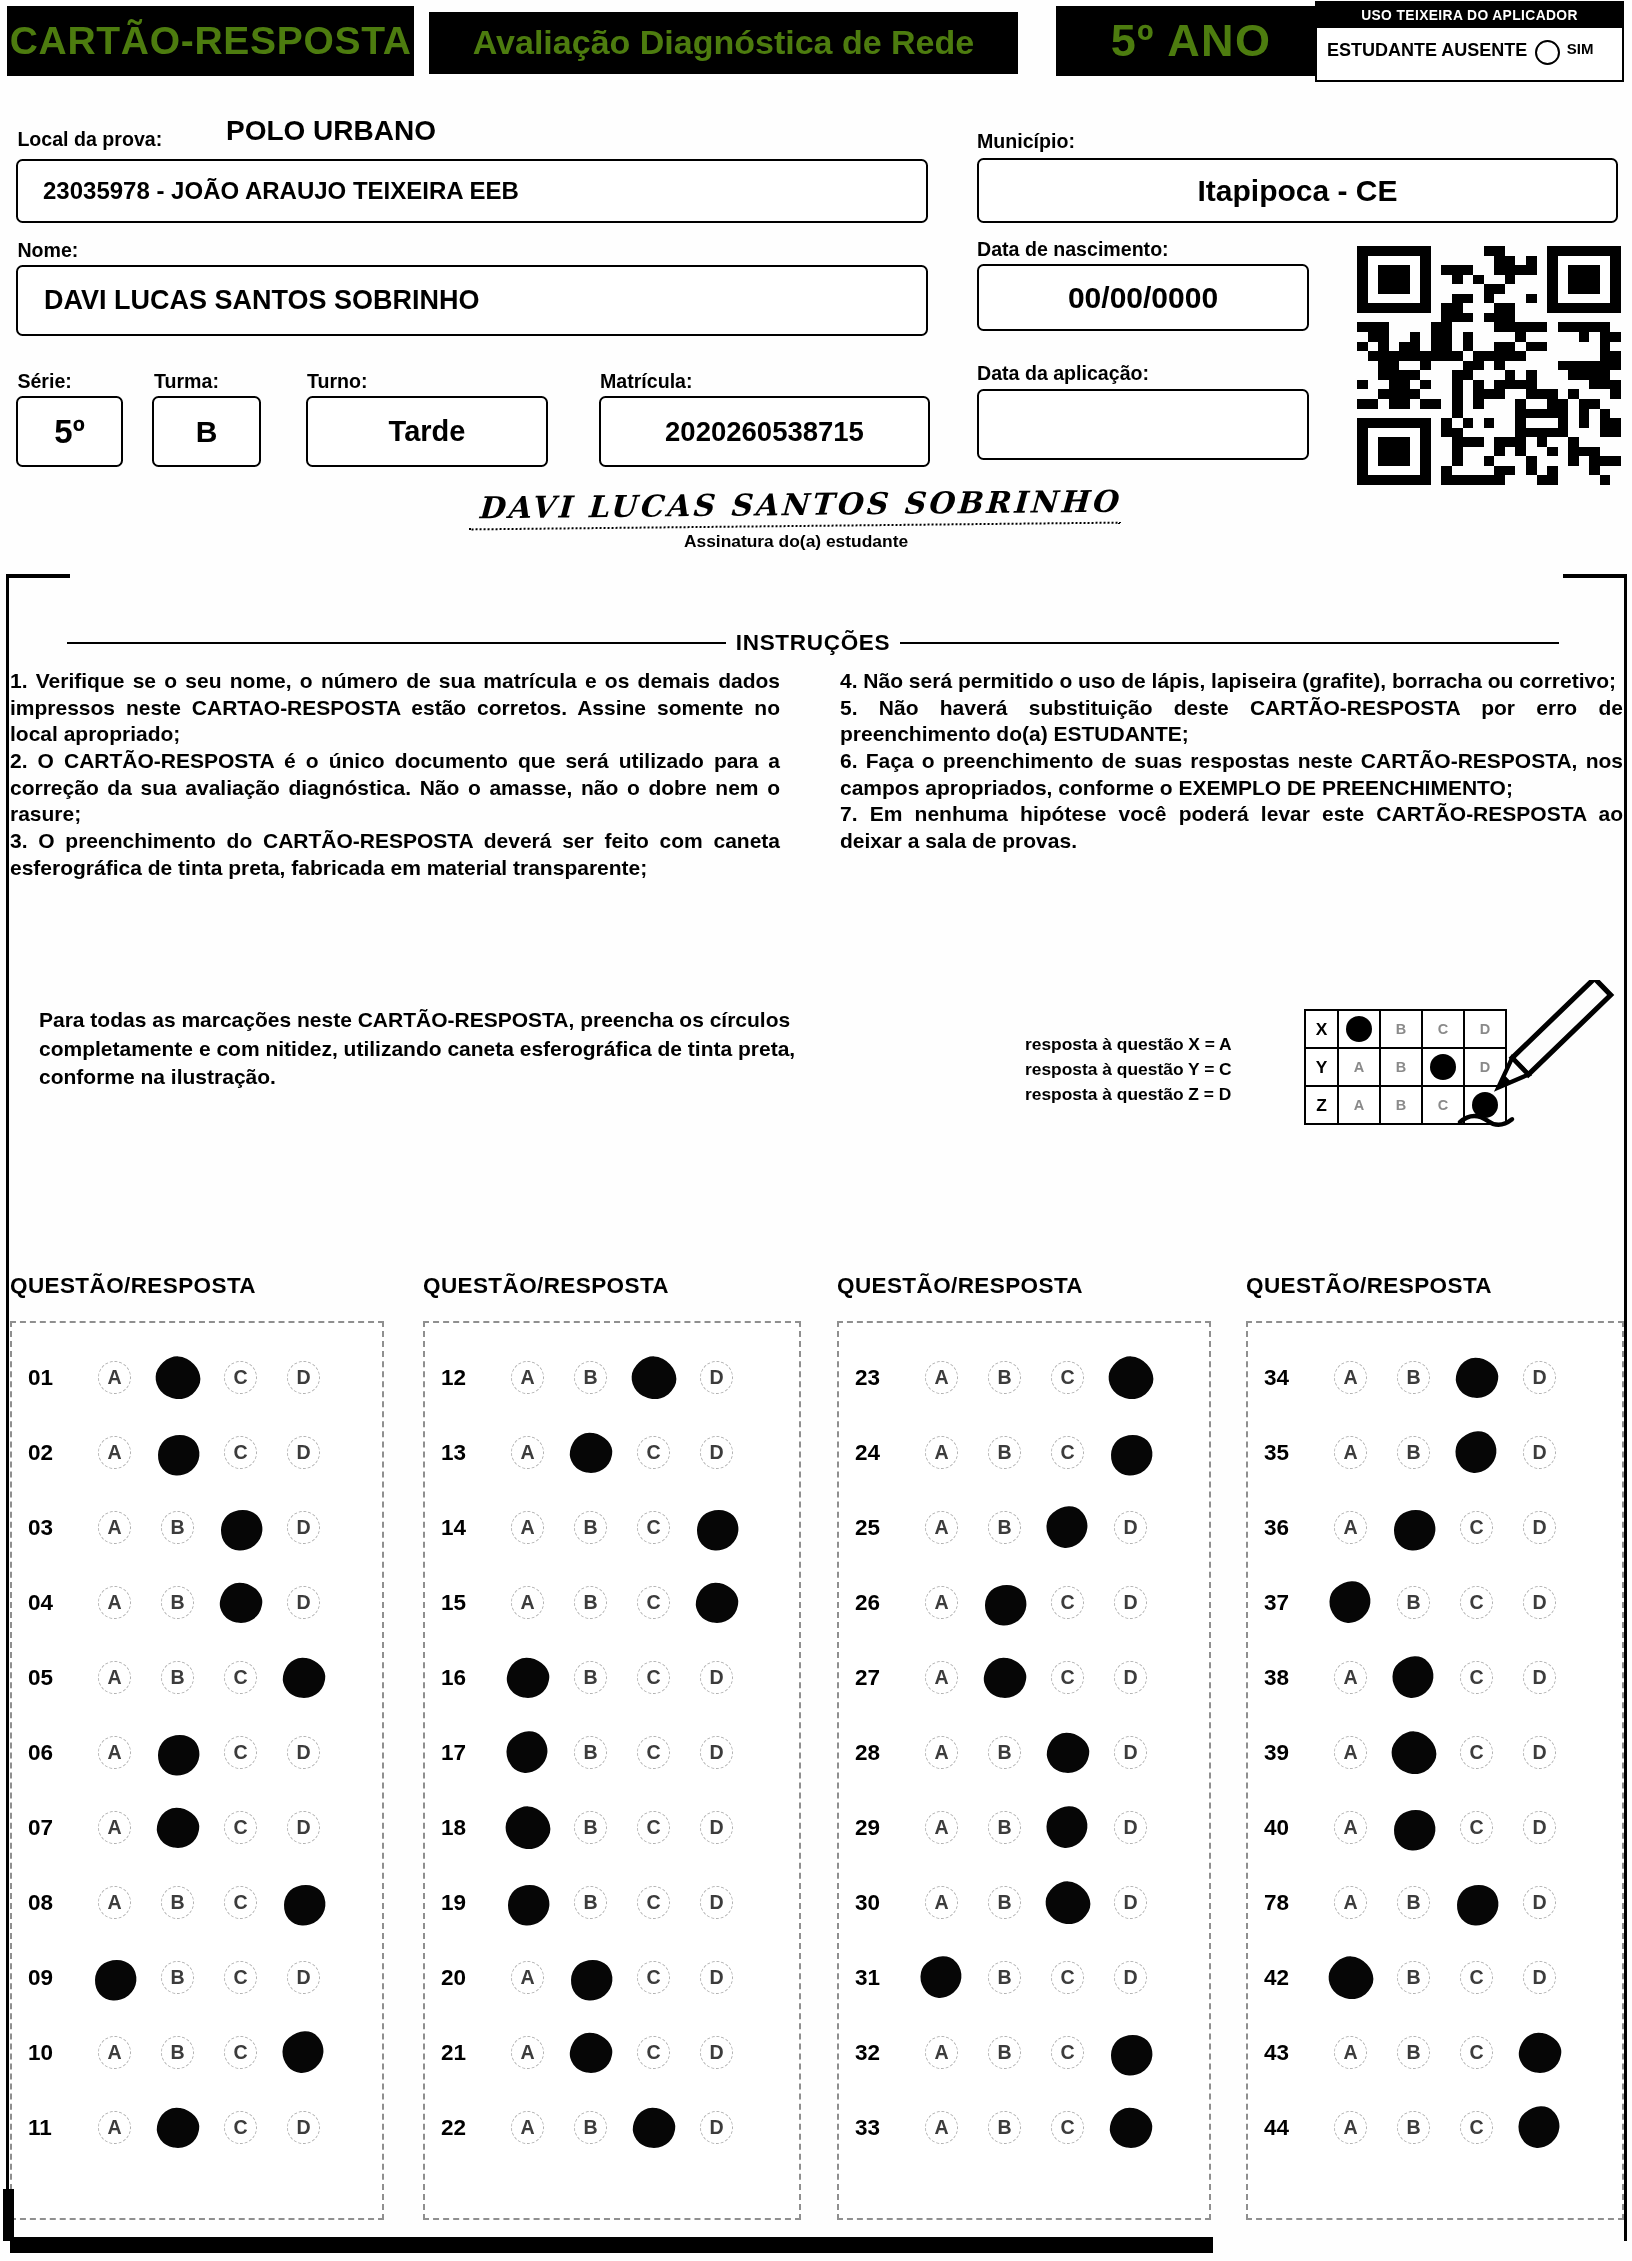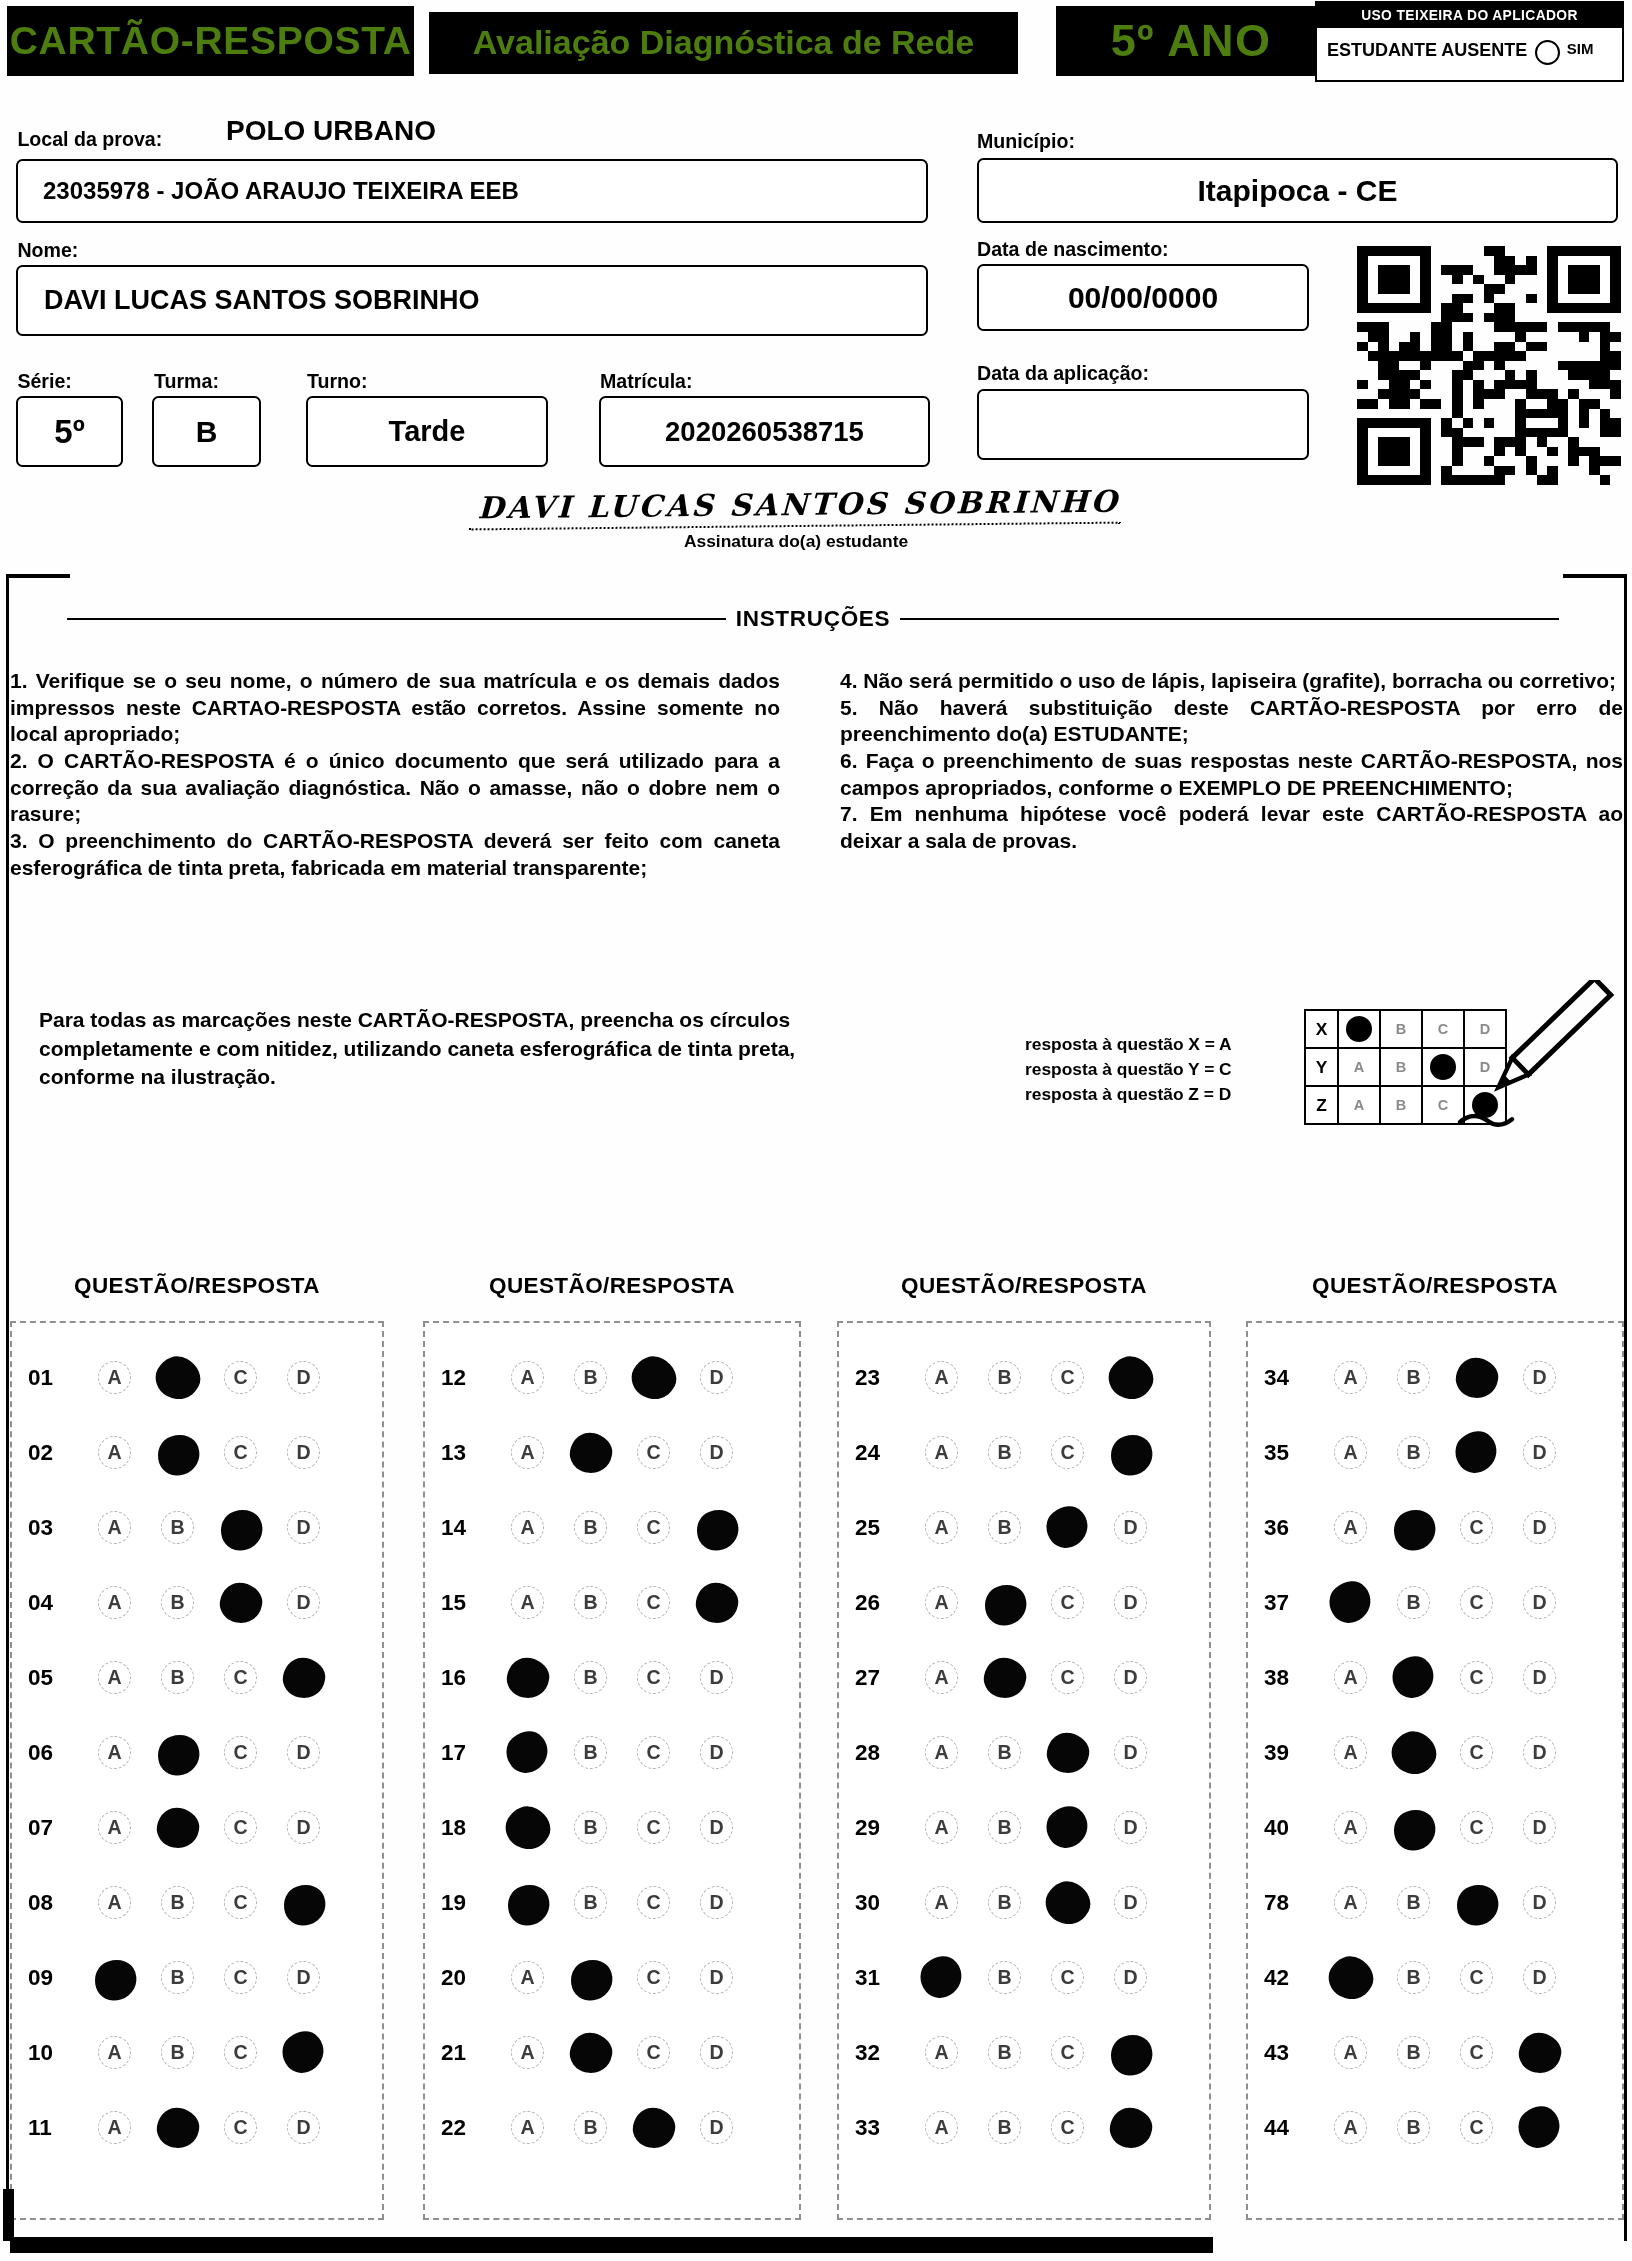--- a/index.html
+++ b/index.html
@@ -51,39 +51,39 @@
   
   .rb{position:absolute;background:#000}
   .rb-left{left:5.8px;top:574px;width:2.9px;height:1667px}
   .rb-right{left:1624px;top:574px;width:2.9px;height:1667px}
   .rb-stub-l{left:5.8px;top:574px;width:64px;height:3.6px}
   .rb-stub-r{left:1563px;top:574px;width:64px;height:3.6px}
   .bottom-bar{left:10px;top:2237px;width:1203px;height:16px}
   .left-mark{left:2.9px;top:2189px;width:11.6px;height:52px}
 
   
-  .instr-head{position:absolute;left:67px;top:606px;width:1492px;display:flex;align-items:center;gap:10px}
+  .instr-head{position:absolute;left:67px;top:630px;width:1492px;display:flex;align-items:center;gap:10px}
   .hline{flex:1;height:2.9px;background:#000}
   .instr-title{font-size:22.5px;font-weight:bold;letter-spacing:0.7px}
   .instr-col{position:absolute}
   .instr-left{left:10px;top:668px;width:770px}
   .instr-right{left:840px;top:668px;width:783px}
   .instr-item{font-size:21px;font-weight:600;line-height:1.27;text-align:justify}
   .fill-note{position:absolute;left:39px;top:1006px;width:826px;font-size:21px;font-weight:600;line-height:1.36}
   .example-captions{position:absolute;left:1025px;top:1032px;width:275px}
   .caption-line{font-size:17.4px;font-weight:600;line-height:1.45;white-space:nowrap}
   .example-grid{position:absolute;left:1304px;top:1009px;border-collapse:collapse;background:#fff}
   .example-grid td{border:2.2px solid #000;text-align:center;vertical-align:middle}
   .eg-label{width:33px;height:38px;font-size:17.4px;font-weight:bold;color:#000}
   .eg-cell{width:42px;height:38px;font-size:14.5px;color:#8a8a8a;font-weight:bold}
   .eg-dot{display:inline-block;width:26px;height:26px;background:#000;border-radius:50%;vertical-align:middle}
   .pencil{position:absolute;left:1441px;top:980px;width:190px;height:174px;z-index:3}
 
   
-  .ans-head{position:absolute;top:1273px;text-align:center;font-size:22.5px;font-weight:bold;letter-spacing:0.4px}
+  .ans-head{position:absolute;top:1273px;text-align:left;font-size:22.5px;font-weight:bold;letter-spacing:0.4px}
   .ans-box{position:absolute;top:1321px;height:899px;border:2.2px dashed #8f8f8f;padding-top:17.4px;background:#fff}
   .c1{left:10px;width:374px}
   .c2{left:423px;width:378px}
   .c3{left:837px;width:374px}
   .c4{left:1246px;width:378px}
   .arow{display:flex;align-items:center;height:75px}
   .qnum{width:55px;margin-left:16px;font-size:22.5px;font-weight:bold}
   .opt{width:63px;display:flex;justify-content:center;align-items:center}
   .bubble{width:33px;height:33px;border:1.4px dashed #b0b0b0;border-radius:50%;display:flex;align-items:center;justify-content:center;font-size:19.6px;font-weight:bold;color:#3c3c3c}
   .blob{width:42px;height:40px;background:#060606;border-radius:46% 54% 52% 48%/55% 45% 53% 47%}

